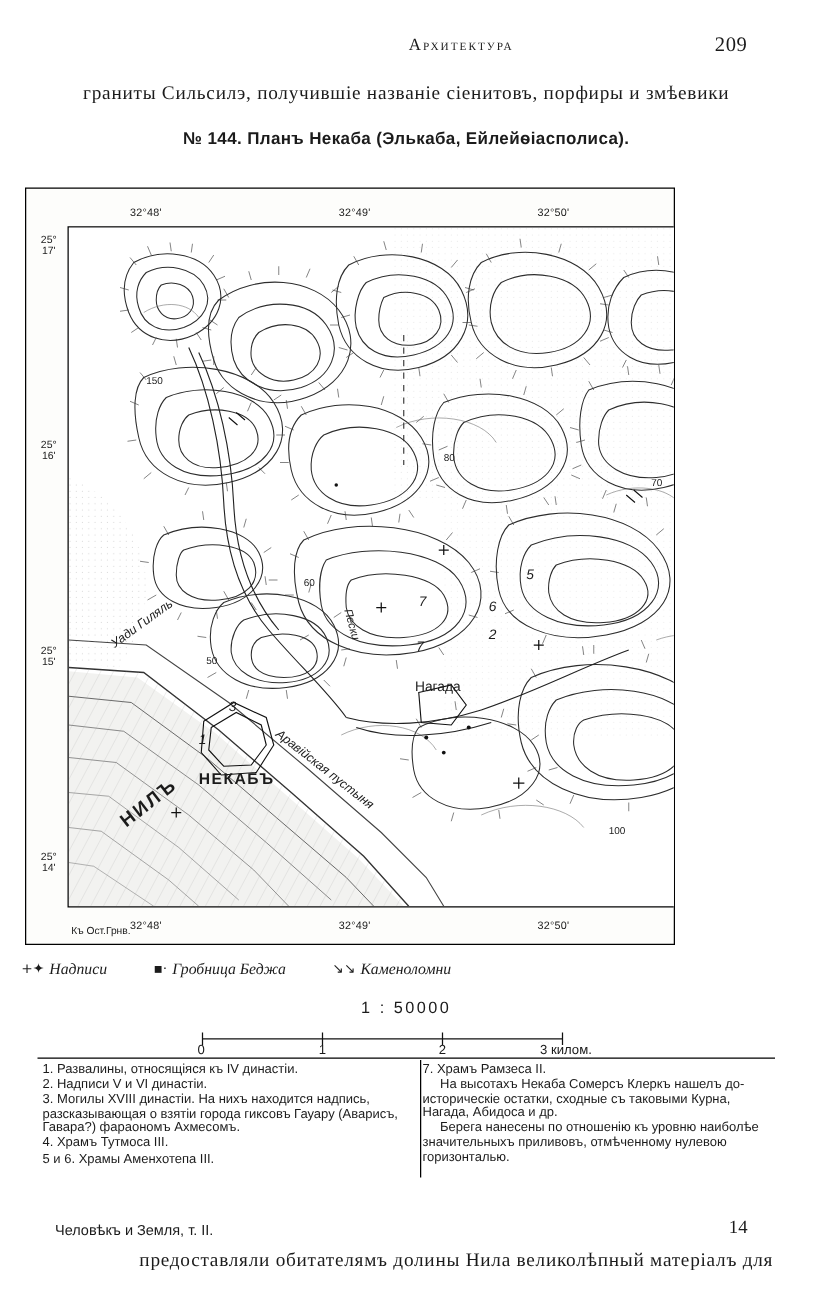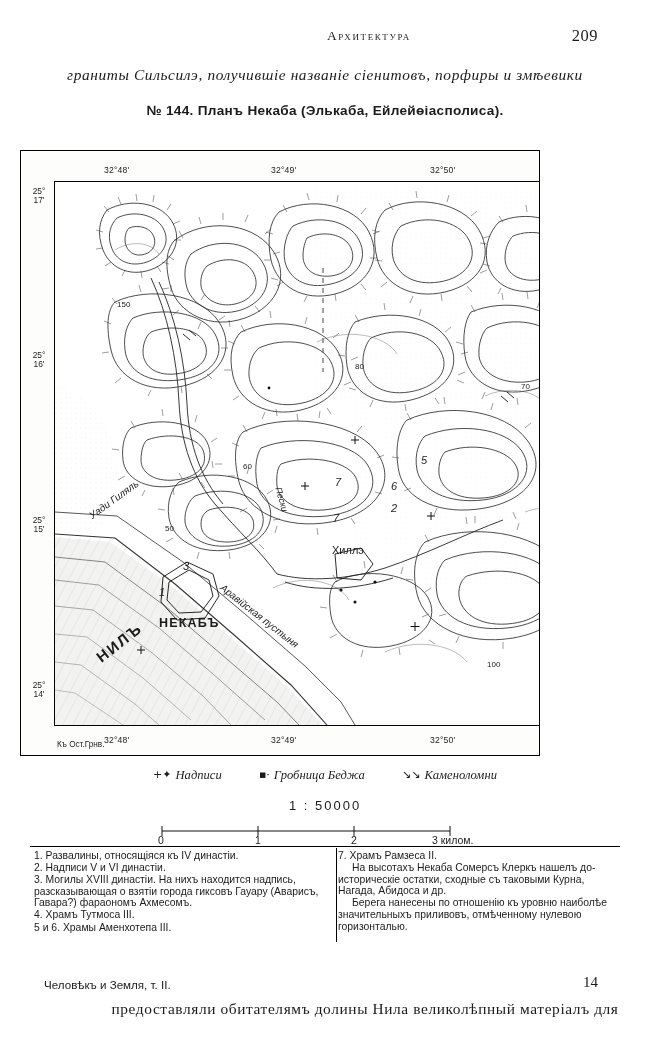--- a/index.html
+++ b/index.html
@@ -44,21 +44,21 @@
   
   .body-line {
     position: absolute;
     left: 0;
     width: 650px;
     text-align: center;
     font-size: 15.4px;
     letter-spacing: 0.6px;
     font-family: "Liberation Serif", serif;
   }
-  #line-top { top: 66px; font-style: italic; }
+  #line-top { top: 66px; }
   .fig-caption {
     position: absolute;
     left: 0; top: 103px;
     width: 650px;
     text-align: center;
     font-size: 13.6px;
     font-weight: bold;
     letter-spacing: 0.3px;
     font-family: "Liberation Sans", sans-serif;
   }
@@ -110,21 +110,20 @@
     left: 36px; bottom: 6px;
     font-size: 8.2px;
     font-family: "Liberation Sans", sans-serif;
   }
 
   
   .legend-row {
     position: absolute;
     left: 0; top: 768px;
     width: 650px;
-    text-align: center;
     font-size: 12.6px;
     font-style: italic;
     font-family: "Liberation Serif", serif;
   }
   .legend-item { display: inline-block; margin: 0 17px; white-space: nowrap; }
   .legend-gly {
     display: inline-block;
     font-style: normal;
     font-size: 11px;
     margin-right: 4px;
@@ -416,21 +415,21 @@
 
         <div class="map-txt" style="left:366px; top:272px; font-size:11px; font-style:italic;">5</div>
         <div class="map-txt" style="left:336px; top:298px; font-size:11px; font-style:italic;">6</div>
         <div class="map-txt" style="left:336px; top:320px; font-size:11px; font-style:italic;">2</div>
         <div class="map-txt" style="left:280px; top:294px; font-size:11px; font-style:italic;">7</div>
         <div class="map-txt" style="left:278px; top:330px; font-size:11px; font-style:italic;">7</div>
         <div class="map-txt" style="left:128px; top:378px; font-size:11px; font-style:italic;">3</div>
         <div class="map-txt" style="left:104px; top:404px; font-size:11px; font-style:italic;">1</div>
 
         <div class="map-txt" style="left:104px; top:434px; font-size:12.5px; letter-spacing:1.2px; font-weight:bold;">НЕКАБЪ</div>
-        <div class="map-txt" style="left:277px; top:362px; font-size:11px;">Хиллэ</div>
+        <div class="map-txt" style="left:277px; top:362px; font-size:11px;">Нагада</div>
         <div class="map-txt" style="left:38px; top:470px; font-size:15px; font-weight:bold; letter-spacing:2px; transform:rotate(-38deg); transform-origin:left top;">НИЛЪ</div>
         <div class="map-txt" style="left:32px; top:330px; font-size:10px; font-style:italic; transform:rotate(-36deg); transform-origin:left top;">Уади Гиляль</div>
         <div class="map-txt" style="left:170px; top:400px; font-size:10px; font-style:italic; transform:rotate(38deg); transform-origin:left top;">Аравійская пустыня</div>
         <div class="map-txt" style="left:228px; top:304px; font-size:9px; font-style:italic; transform:rotate(74deg); transform-origin:left top;">Пески</div>
       </div>
     </div>
   </div>
 
   <div class="legend-row">
     <span class="legend-item">

